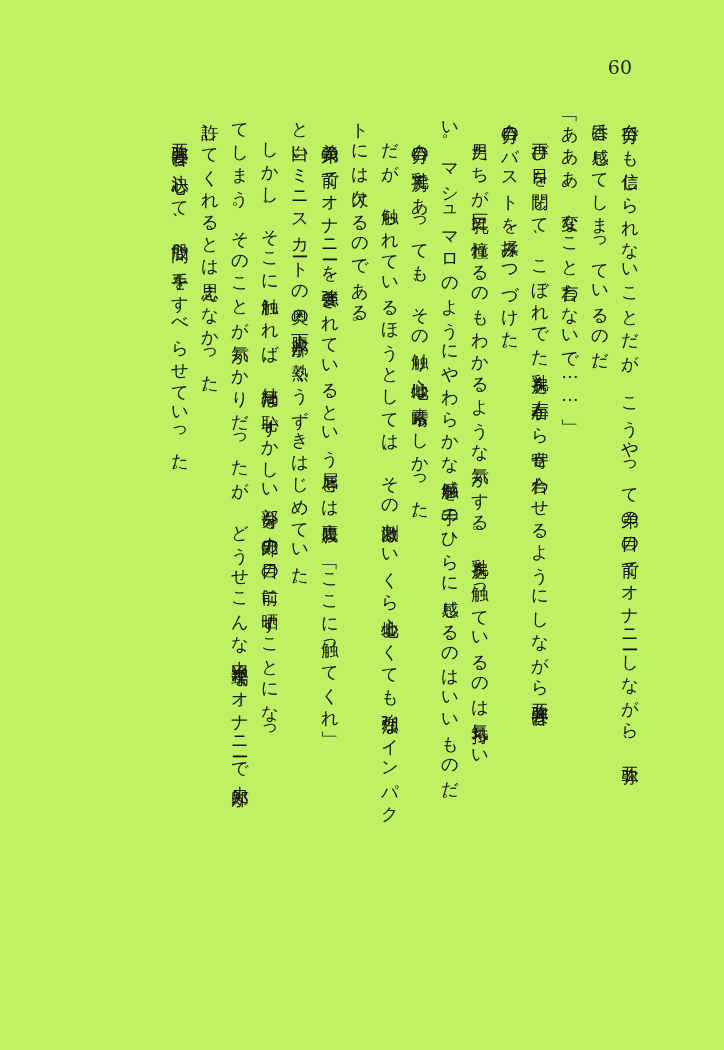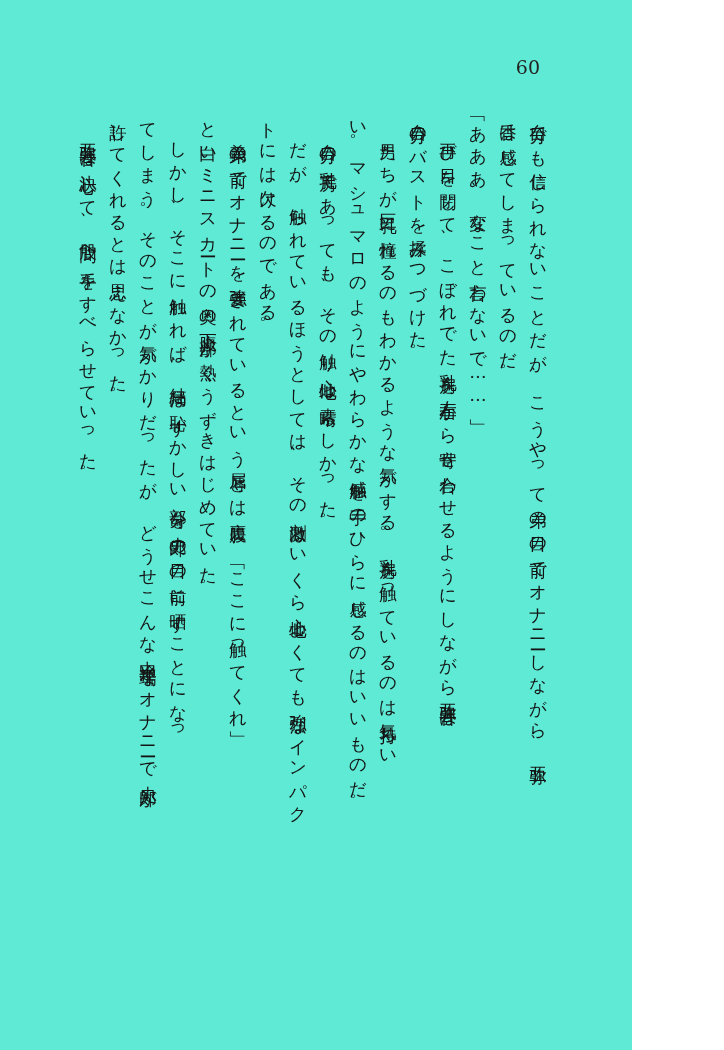--- a/index.html
+++ b/index.html
@@ -9,23 +9,23 @@
   }
   body {
     width: 724px;
     height: 1050px;
     overflow: hidden;
     font-family: "DejaVu Serif", serif;
     color: #1a1a1a;
   }
   .page {
     position: relative;
-    width: 632px;
+    width: 724px;
     height: 1050px;
-    background: #5eead4;
+    background: #bef264;
     box-sizing: border-box;
   }
   .page-number {
     position: absolute;
     top: 56px;
     right: 92px;
     font-family: "DejaVu Serif", serif;
     font-size: 19px;
     color: #222;
     letter-spacing: 0;

